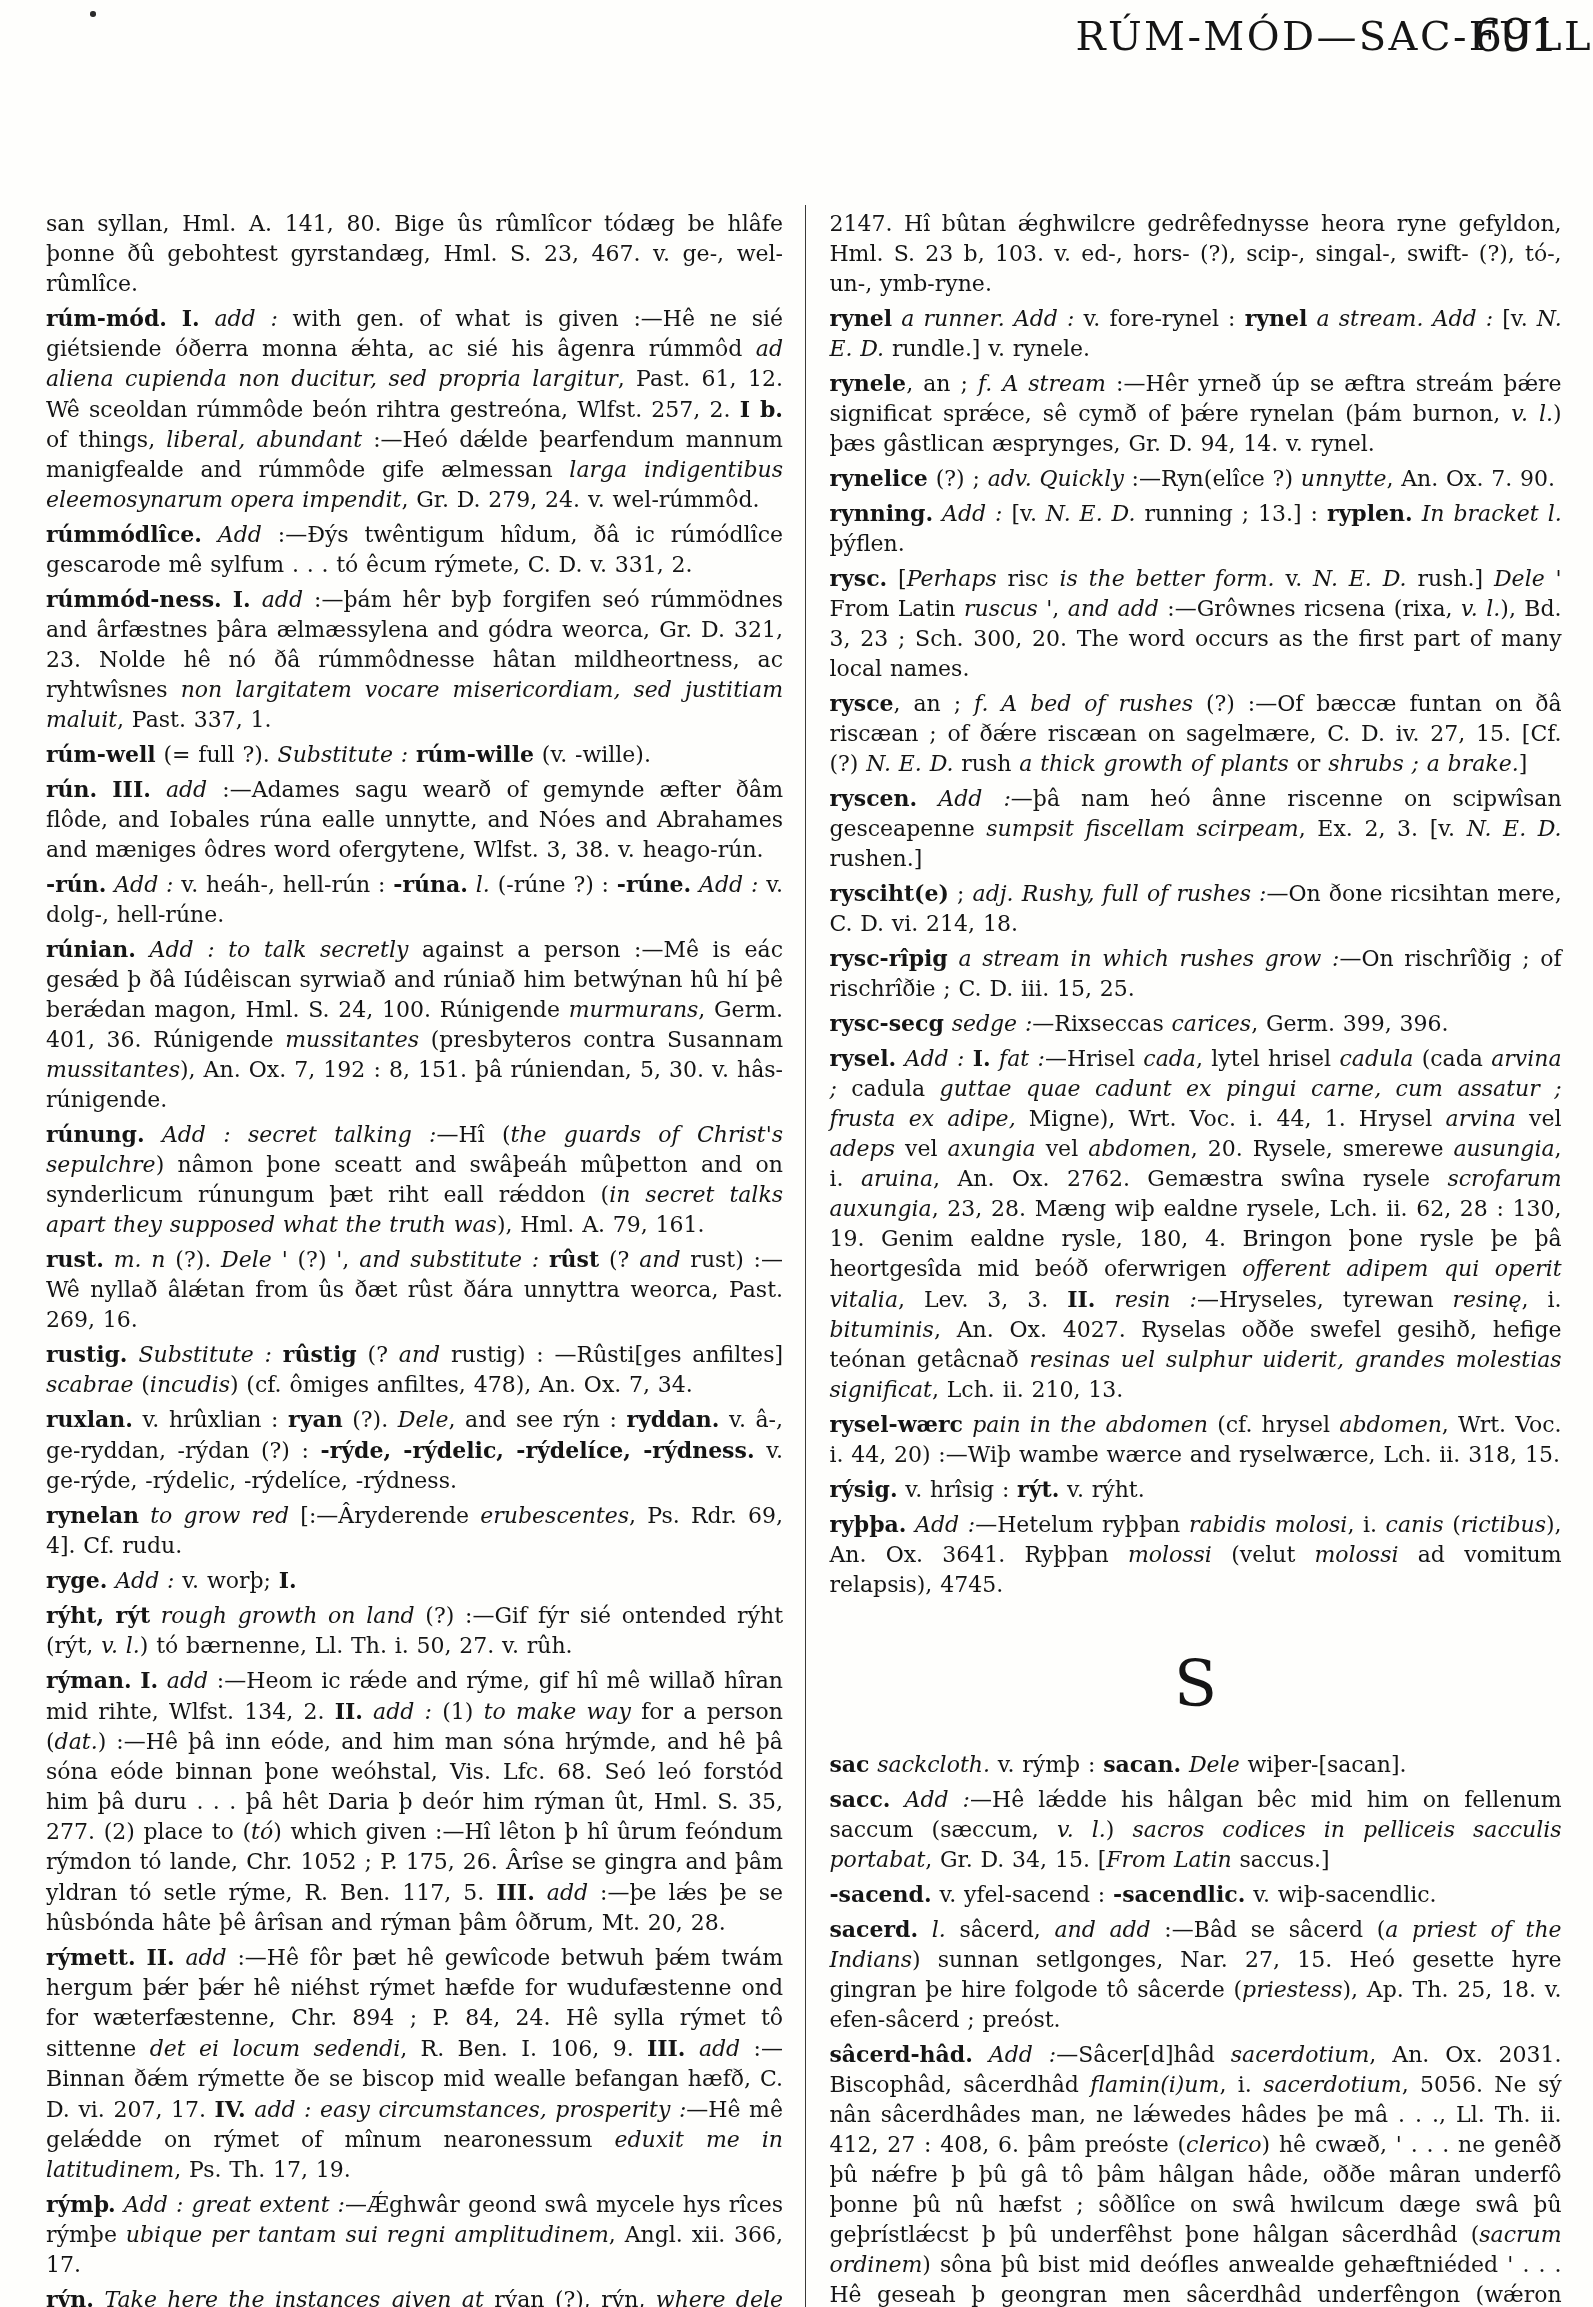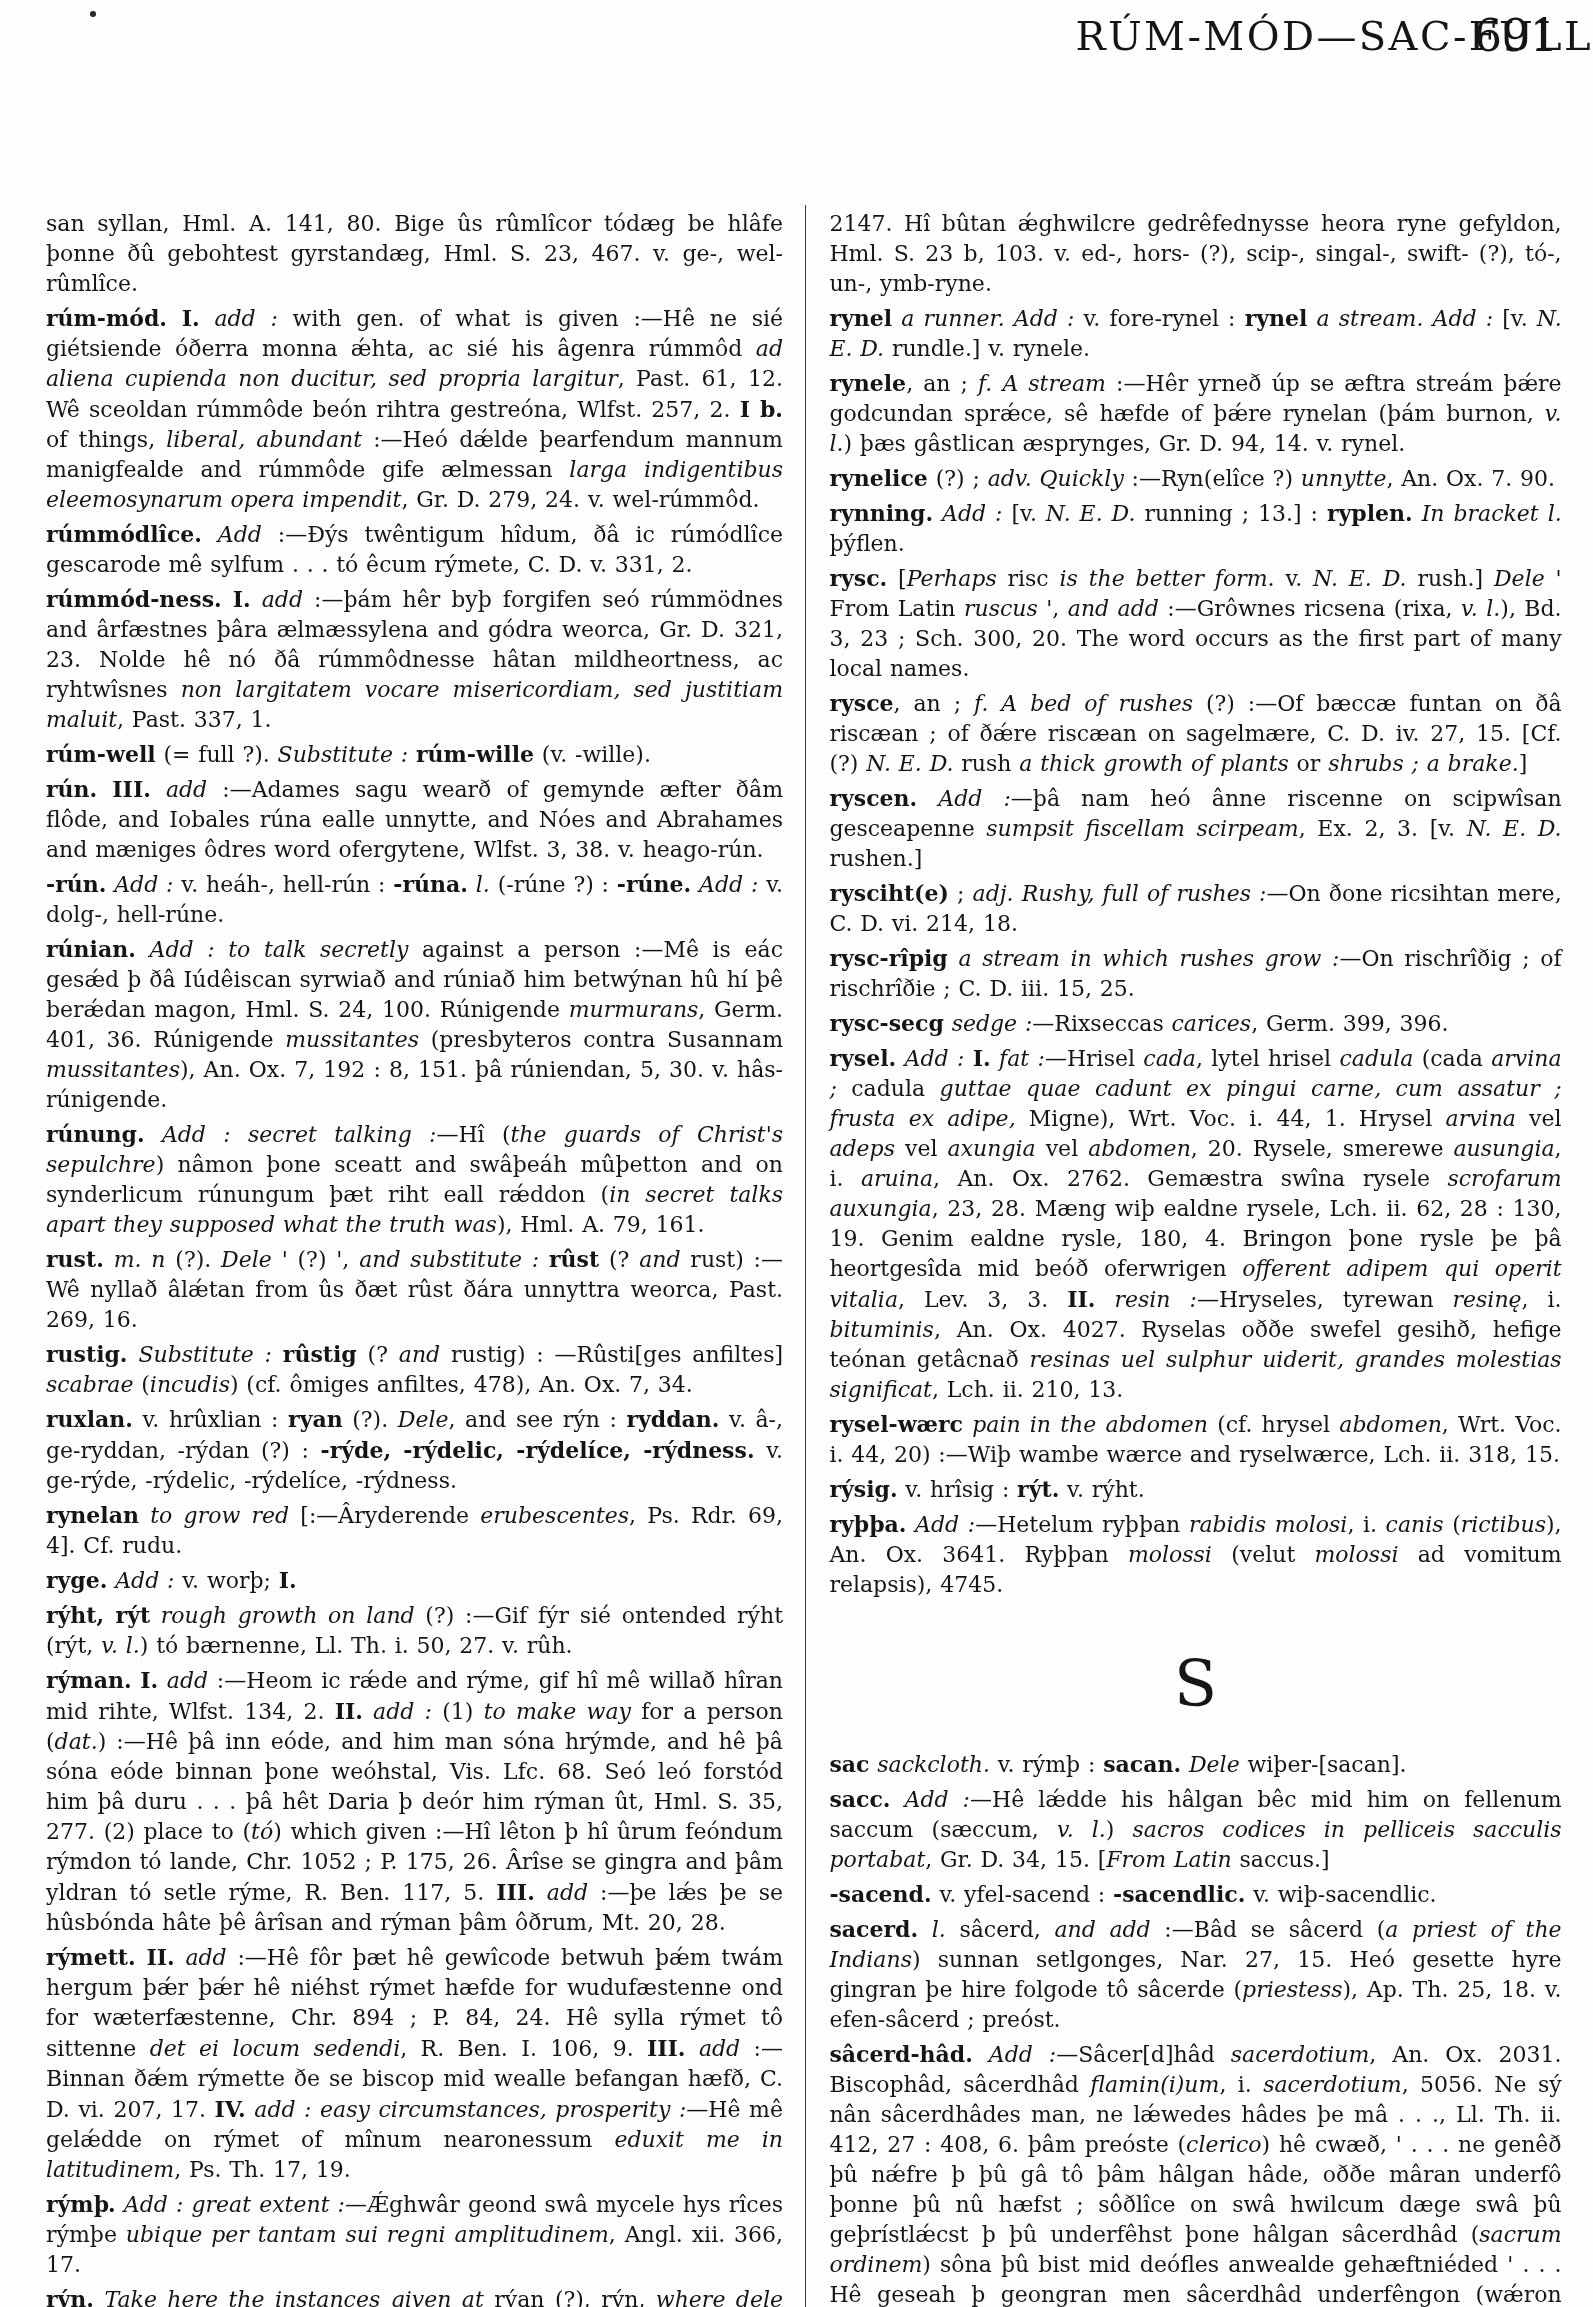--- a/index.html
+++ b/index.html
@@ -103,21 +103,21 @@
         <p class="entry"><span class="hw">ryge.</span><span>  </span><span class="it">Add :</span><span> v. worþ; </span><span class="hw">I.</span></p>
         <p class="entry"><span class="hw">rýht, rýt</span><span> </span><span class="it">rough growth on land</span><span> (?) :—Gif fýr sié ontended rýht (rýt, </span><span class="it">v. l.</span><span>) tó bærnenne, Ll. Th. i. 50, 27.  v. rûh.</span></p>
         <p class="entry"><span class="hw">rýman.</span><span>  </span><span class="hw">I.</span><span> </span><span class="it">add</span><span> :—Heom ic rǽde and rýme, gif hî mê willað hîran mid rihte, Wlfst. 134, 2.  </span><span class="hw">II.</span><span> </span><span class="it">add :</span><span> (1) </span><span class="it">to make way</span><span> for a person (</span><span class="it">dat.</span><span>) :—Hê þâ inn eóde, and him man sóna hrýmde, and hê þâ sóna eóde binnan þone weóhstal, Vis. Lfc. 68.  Seó leó forstód him þâ duru . . . þâ hêt Daria þ deór him rýman ût, Hml. S. 35, 277.  (2) place to (</span><span class="it">tó</span><span>) which given :—Hî lêton þ hî ûrum feóndum rýmdon tó lande, Chr. 1052 ; P. 175, 26.  Ârîse se gingra and þâm yldran tó setle rýme, R. Ben. 117, 5.  </span><span class="hw">III.</span><span> </span><span class="it">add</span><span> :—þe lǽs þe se hûsbónda hâte þê ârîsan and rýman þâm ôðrum, Mt. 20, 28.</span></p>
         <p class="entry"><span class="hw">rýmett.</span><span>  </span><span class="hw">II.</span><span> </span><span class="it">add</span><span> :—Hê fôr þæt hê gewîcode betwuh þǽm twám hergum þǽr þǽr hê niéhst rýmet hæfde for wudufæstenne ond for wæterfæstenne, Chr. 894 ; P. 84, 24.  Hê sylla rýmet tô sittenne </span><span class="it">det ei locum sedendi</span><span>, R. Ben. I. 106, 9.  </span><span class="hw">III.</span><span> </span><span class="it">add</span><span> :—Binnan ðǽm rýmette ðe se biscop mid wealle befangan hæfð, C. D. vi. 207, 17.  </span><span class="hw">IV.</span><span> </span><span class="it">add : easy circumstances, prosperity :</span><span>—Hê mê gelǽdde on rýmet of mînum nearonessum </span><span class="it">eduxit me in latitudinem</span><span>, Ps. Th. 17, 19.</span></p>
         <p class="entry"><span class="hw">rýmþ.</span><span>  </span><span class="it">Add : great extent :</span><span>—Ǽghwâr geond swâ mycele hys rîces rýmþe </span><span class="it">ubique per tantam sui regni amplitudinem</span><span>, Angl. xii. 366, 17.</span></p>
         <p class="entry"><span class="hw">rýn.</span><span>  </span><span class="it">Take here the instances given at</span><span> rýan (?), rýn, </span><span class="it">where dele bracket in</span><span> l. 2, </span><span class="it">and add</span><span> :—Sume hî sǽdon ðæt hió sceolde forsceoppan tó león, and ðonne seó sceolde sprecan, ðonne rýde hió, Bt. 38, 1 ; S. 116, 17.  þâ ðe león wǽron ongunnon yrrenga rýn â þonne hî sceoldôn clipian, Met. 26, 84.</span></p>
       </div>
     <div class="col col-right">
         <p class="entry"><span>2147.  Hî bûtan ǽghwilcre gedrêfednysse heora ryne gefyldon, Hml. S. 23 b, 103.  v. ed-, hors- (?), scip-, singal-, swift- (?), tó-, un-, ymb-ryne.</span></p>
         <p class="entry"><span class="hw">rynel</span><span> </span><span class="it">a runner.</span><span>  </span><span class="it">Add :</span><span> v. fore-rynel :  </span><span class="hw">rynel</span><span> </span><span class="it">a stream.</span><span>  </span><span class="it">Add :</span><span> [v. </span><span class="it">N. E. D.</span><span> rundle.]  v. rynele.</span></p>
-        <p class="entry"><span class="hw">rynele</span><span>, an ; </span><span class="it">f.</span><span>  </span><span class="it">A stream</span><span> :—Hêr yrneð úp se æftra streám þǽre godcundan sprǽce, sê hæfde of þǽre rynelan (þám burnon, </span><span class="it">v. l.</span><span>) þæs gâstlican æsprynges, Gr. D. 94, 14.  v. rynel.</span></p>
+        <p class="entry"><span class="hw">rynele</span><span>, an ; </span><span class="it">f.</span><span>  </span><span class="it">A stream</span><span> :—Hêr yrneð úp se æftra streám þǽre significat sprǽce, sê cymð of þǽre rynelan (þám burnon, </span><span class="it">v. l.</span><span>) þæs gâstlican æsprynges, Gr. D. 94, 14.  v. rynel.</span></p>
         <p class="entry"><span class="hw">rynelice</span><span> (?) ; </span><span class="it">adv.</span><span>  </span><span class="it">Quickly</span><span> :—Ryn(elîce ?) </span><span class="it">unnytte</span><span>, An. Ox. 7. 90.</span></p>
         <p class="entry"><span class="hw">rynning.</span><span>  </span><span class="it">Add :</span><span> [v. </span><span class="it">N. E. D.</span><span> running ; 13.] :  </span><span class="hw">ryplen.</span><span>  </span><span class="it">In bracket</span><span> </span><span class="it">l.</span><span> þýflen.</span></p>
         <p class="entry"><span class="hw">rysc.</span><span>  [</span><span class="it">Perhaps</span><span> risc </span><span class="it">is the better form.</span><span>  v. </span><span class="it">N. E. D.</span><span> rush.]  </span><span class="it">Dele</span><span> ' From Latin </span><span class="it">ruscus</span><span> ', </span><span class="it">and add</span><span> :—Grôwnes ricsena (rixa, </span><span class="it">v. l.</span><span>), Bd. 3, 23 ; Sch. 300, 20.  The word occurs as the first part of many local names.</span></p>
         <p class="entry"><span class="hw">rysce</span><span>, an ; </span><span class="it">f.</span><span>  </span><span class="it">A bed of rushes</span><span> (?) :—Of bæccæ funtan on ðâ riscæan ; of ðǽre riscæan on sagelmære, C. D. iv. 27, 15.  [Cf. (?) </span><span class="it">N. E. D.</span><span> rush </span><span class="it">a thick growth of plants</span><span> or </span><span class="it">shrubs ; a brake.</span><span>]</span></p>
         <p class="entry"><span class="hw">ryscen.</span><span>  </span><span class="it">Add :</span><span>—þâ nam heó ânne riscenne on scipwîsan gesceapenne </span><span class="it">sumpsit fiscellam scirpeam</span><span>, Ex. 2, 3.  [v. </span><span class="it">N. E. D.</span><span> rushen.]</span></p>
         <p class="entry"><span class="hw">rysciht(e)</span><span> ; </span><span class="it">adj.</span><span>  </span><span class="it">Rushy, full of rushes :</span><span>—On ðone ricsihtan mere, C. D. vi. 214, 18.</span></p>
         <p class="entry"><span class="hw">rysc-rîpig</span><span> </span><span class="it">a stream in which rushes grow :</span><span>—On rischrîðig ; of rischrîðie ; C. D. iii. 15, 25.</span></p>
         <p class="entry"><span class="hw">rysc-secg</span><span> </span><span class="it">sedge :</span><span>—Rixseccas </span><span class="it">carices</span><span>, Germ. 399, 396.</span></p>
         <p class="entry"><span class="hw">rysel.</span><span>  </span><span class="it">Add :</span><span> </span><span class="hw">I.</span><span> </span><span class="it">fat :</span><span>—Hrisel </span><span class="it">cada</span><span>, lytel hrisel </span><span class="it">cadula</span><span> (cada </span><span class="it">arvina ;</span><span> cadula </span><span class="it">guttae quae cadunt ex pingui carne, cum assatur ; frusta ex adipe,</span><span> Migne), Wrt. Voc. i. 44, 1.  Hrysel </span><span class="it">arvina</span><span> vel </span><span class="it">adeps</span><span> vel </span><span class="it">axungia</span><span> vel </span><span class="it">abdomen</span><span>, 20.  Rysele, smerewe </span><span class="it">ausungia</span><span>, i. </span><span class="it">aruina</span><span>, An. Ox. 2762.  Gemæstra swîna rysele </span><span class="it">scrofarum auxungia</span><span>, 23, 28.  Mæng wiþ ealdne rysele, Lch. ii. 62, 28 : 130, 19.  Genim ealdne rysle, 180, 4.  Bringon þone rysle þe þâ heortgesîda mid beóð oferwrigen </span><span class="it">offerent adipem qui operit vitalia</span><span>, Lev. 3, 3.  </span><span class="hw">II.</span><span> </span><span class="it">resin :</span><span>—Hryseles, tyrewan </span><span class="it">resinę</span><span>, i. </span><span class="it">bituminis</span><span>, An. Ox. 4027.  Ryselas oððe swefel gesihð, hefige teónan getâcnað </span><span class="it">resinas uel sulphur uiderit, grandes molestias significat</span><span>, Lch. ii. 210, 13.</span></p>
         <p class="entry"><span class="hw">rysel-wærc</span><span> </span><span class="it">pain in the abdomen</span><span> (cf. hrysel </span><span class="it">abdomen</span><span>, Wrt. Voc. i. 44, 20) :—Wiþ wambe wærce and ryselwærce, Lch. ii. 318, 15.</span></p>

